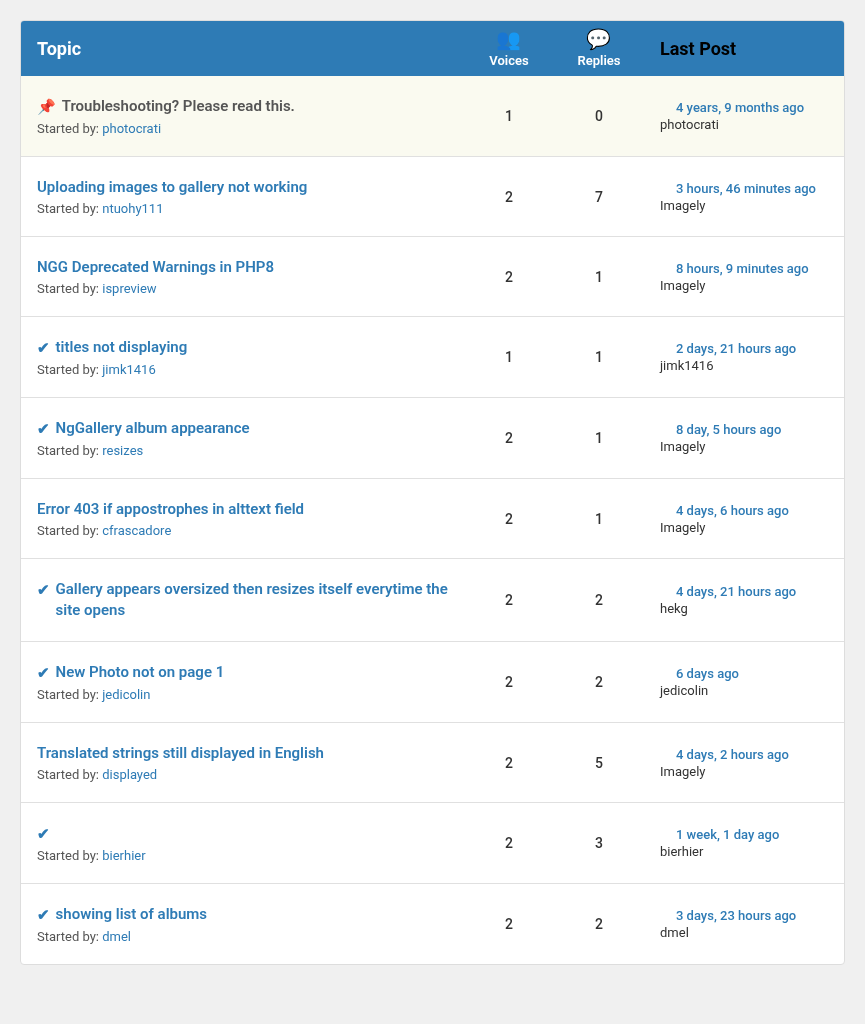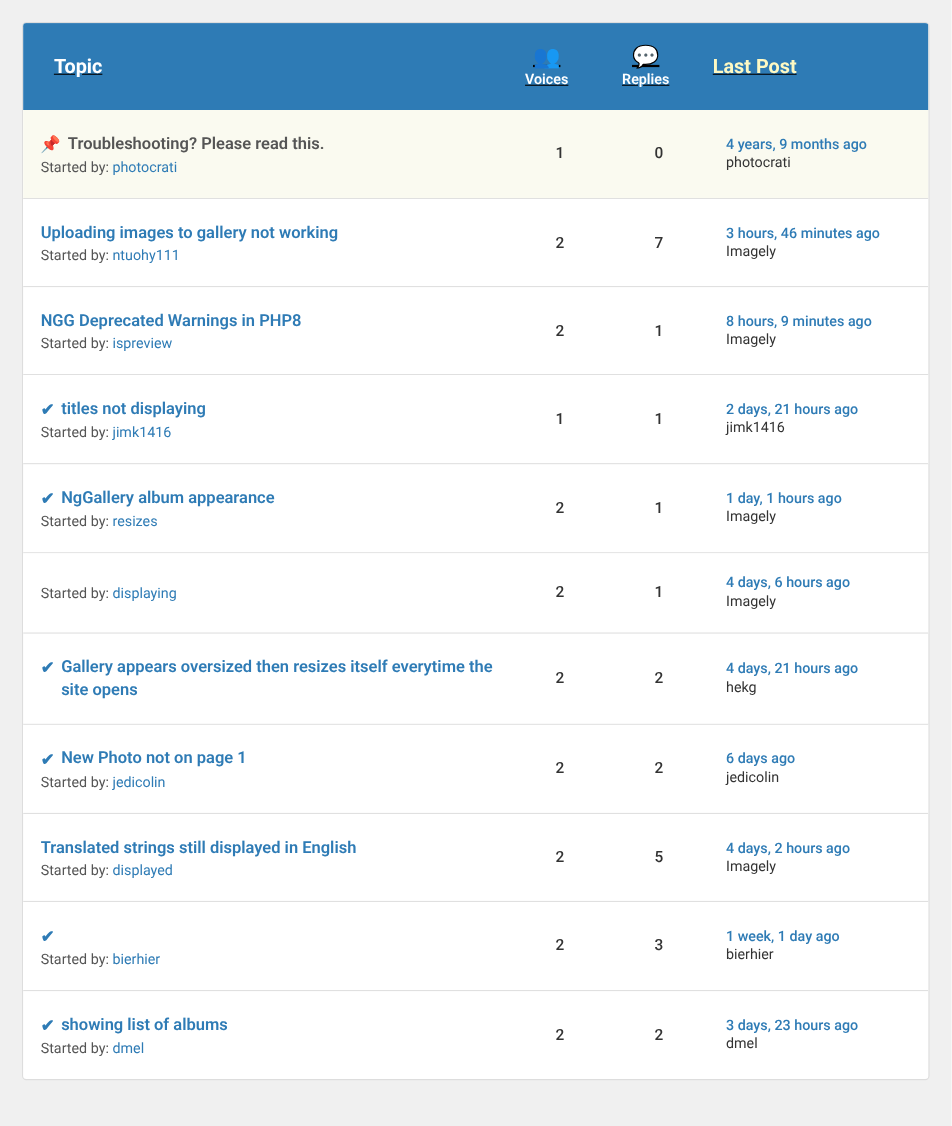--- a/index.html
+++ b/index.html
@@ -16,42 +16,41 @@
       border: 1px solid #ddd;
       border-radius: 4px;
       overflow: hidden;
       background: #fff;
     }
     .header-row {
       background: #2e7bb5;
       display: grid;
       grid-template-columns: 1fr 90px 90px 200px;
       align-items: center;
-      padding: 12px;
-      text-decoration: underline;
+      padding: 0;
     }
     .header-topic {
       color: #fff;
       font-size: 18px;
       font-weight: 700;
       padding: 14px 16px;
     }
     .header-voices, .header-replies {
       color: #fff;
       font-size: 13px;
       font-weight: 600;
       text-align: center;
       padding: 8px 4px;
       display: flex;
       flex-direction: column;
       align-items: center;
       gap: 4px;
     }
     .header-lastpost {
-      color: #fef9c3;
+      color: #000000;
       font-size: 18px;
       font-weight: 700;
       padding: 14px 16px;
     }
     .icon-voices {
       font-size: 20px;
       line-height: 1;
     }
     .icon-replies {
       font-size: 20px;
@@ -116,20 +115,21 @@
       color: #333;
       font-weight: 500;
     }
     .lastpost-cell {
       padding: 8px 16px;
     }
     .lastpost-time {
       color: #2e7bb5;
       font-size: 13px;
       font-weight: 500;
+      margin-left: 16px;
     }
     .lastpost-author {
       font-size: 13px;
       color: #333;
       margin-top: 2px;
     }
   </style>
 </head>
 <body>
 
@@ -223,28 +223,32 @@
         <span class="resolved-check">✔</span>
         <span>NgGallery album appearance</span>
       </a>
       <div class="topic-starter">
         Started by: <a href="#">resizes</a>
       </div>
     </div>
     <div class="voices-cell">2</div>
     <div class="replies-cell">1</div>
     <div class="lastpost-cell">
-      <div class="lastpost-time">1 day, 1 hours ago</div>
-      <div class="lastpost-author">Imagely</div>
-    </div>
-  </div>
-      <div class="forum-row">
-    <div class="topic-cell">
-      <div class="topic-starter">
-        Started by: <a href="#">displaying</a>
+      <div class="lastpost-time">8 day, 5 hours ago</div>
+      <div class="lastpost-author">Imagely</div>
+    </div>
+  </div>
+      <div class="forum-row">
+    <div class="topic-cell">
+      <a href="#" class="topic-title">
+
+        <span>Error 403 if appostrophes in alttext field</span>
+      </a>
+      <div class="topic-starter">
+        Started by: <a href="#">cfrascadore</a>
       </div>
     </div>
     <div class="voices-cell">2</div>
     <div class="replies-cell">1</div>
     <div class="lastpost-cell">
       <div class="lastpost-time">4 days, 6 hours ago</div>
       <div class="lastpost-author">Imagely</div>
     </div>
   </div>
       <div class="forum-row">

